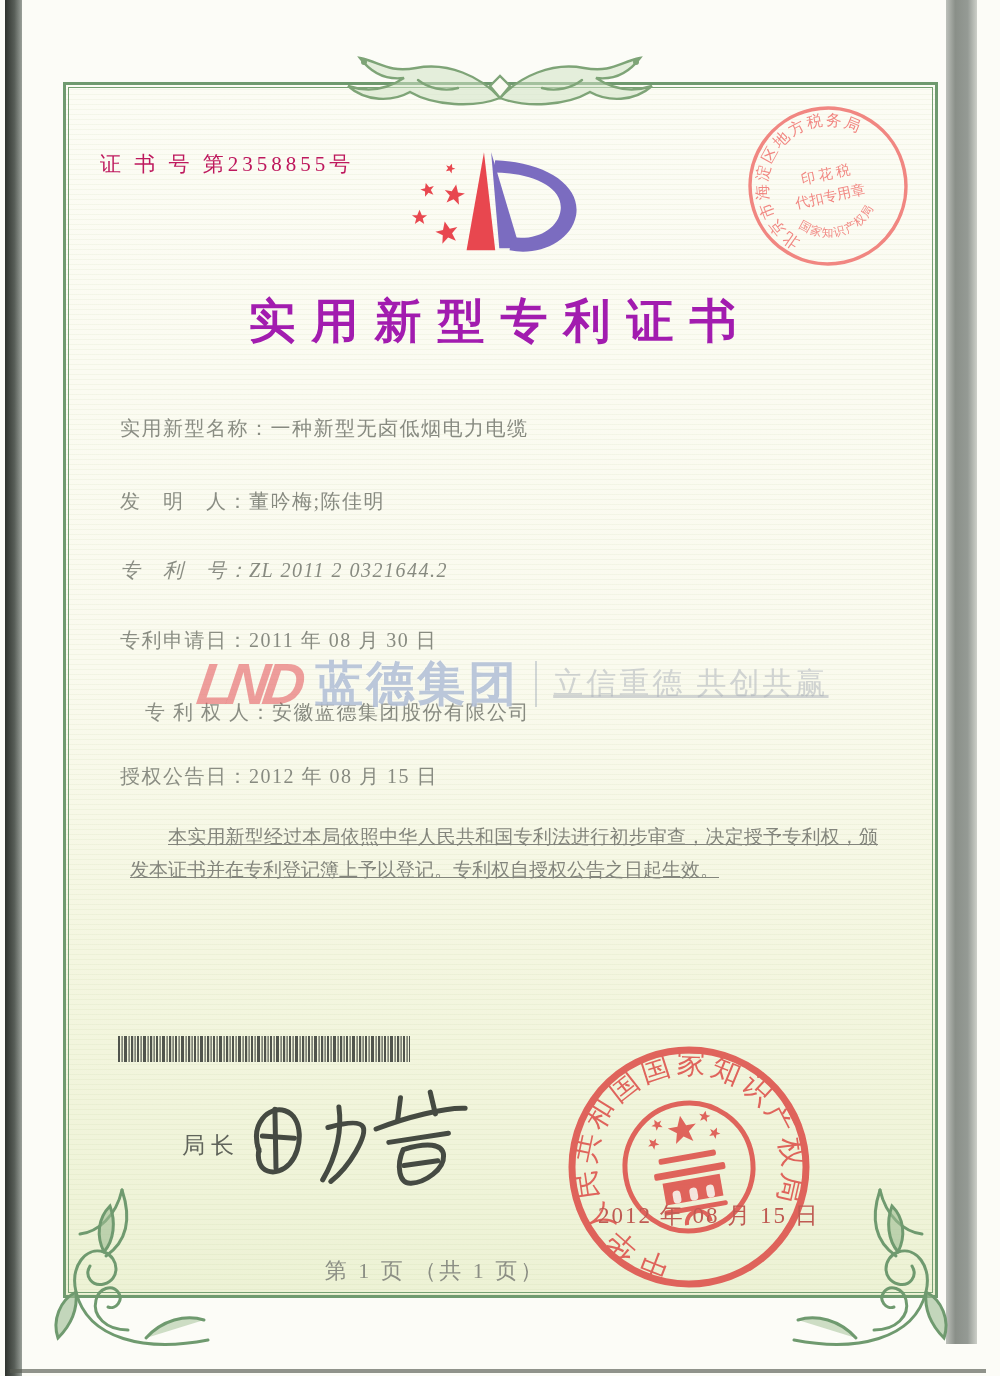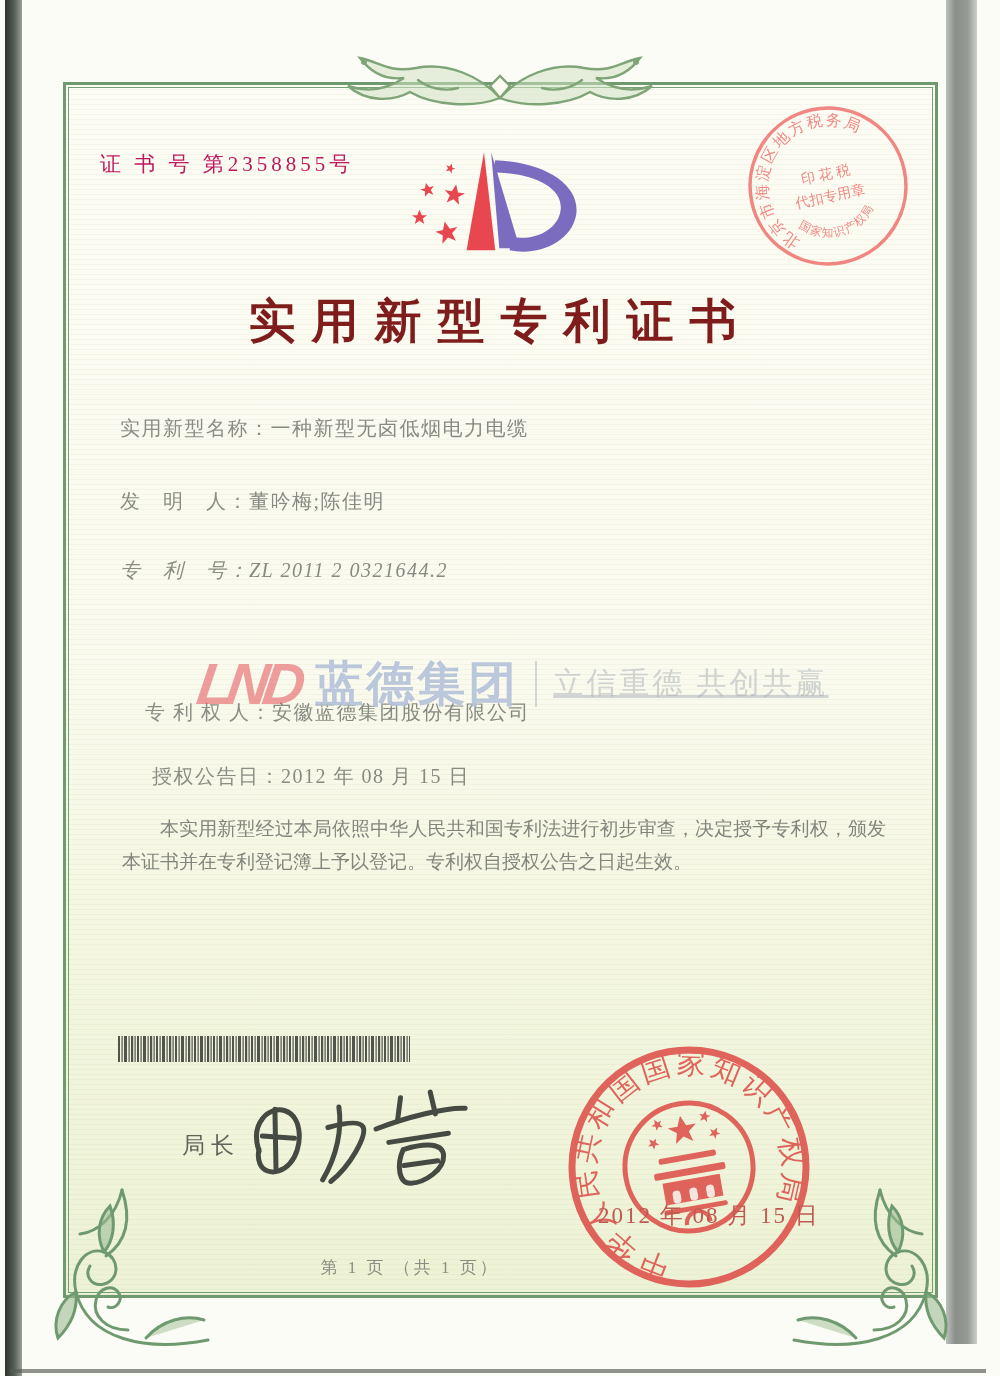--- a/index.html
+++ b/index.html
@@ -14,37 +14,37 @@
   
   .frame{position:absolute;left:63px;top:82px;width:875px;height:1216px;
         border:3px solid #6f9a6f;box-sizing:border-box;
         background:
           repeating-linear-gradient(0deg, rgba(150,180,110,.08) 0 1px, rgba(0,0,0,0) 1px 5px),
           linear-gradient(180deg,#fcfcf4 0%,#fafaee 48%,#f4f6e0 72%,#edf2d5 100%);}
   .frame::after{content:"";position:absolute;inset:2px;border:1px solid #76a073;pointer-events:none;}
   .abs{position:absolute;}
   .cert-no{left:100px;top:150px;font-size:21px;letter-spacing:4px;color:#be185d;}
   .title{left:63px;top:290px;width:875px;text-align:center;font-size:47px;font-weight:600;
-         letter-spacing:16px;color:#7f1d1d;}
+         letter-spacing:16px;color:#a21caf;}
   .field{left:120px;font-size:20px;color:#878a80;letter-spacing:1.5px;white-space:nowrap;}
   .field .lab{color:#8a8d83;}
   .body-text{left:118px;top:808px;width:772px;font-size:19px;line-height:33px;color:#83857c;
          text-align:justify;}
-  .body-text p{margin:4px;text-indent:2em;}
+  .body-text p{margin:12px;text-indent:2em;text-decoration:underline;}
   .watermark{left:198px;top:650px;display:flex;align-items:center;gap:16px;z-index:6;pointer-events:none;}
   .wm-lnd{font-family:"Liberation Sans","DejaVu Sans",sans-serif;font-style:italic;font-weight:900;
          font-size:58px;letter-spacing:-6px;color:rgba(228,80,88,.55);transform:skewX(-8deg);}
   .wm-cn{font-family:"Liberation Sans","DejaVu Sans",sans-serif;font-weight:700;font-size:48px;
          letter-spacing:3px;color:rgba(120,143,183,.5);text-shadow:0 0 2px rgba(255,255,255,.9);}
   .wm-div{width:2px;height:46px;background:rgba(160,170,185,.45);}
   .wm-slogan{font-family:"Liberation Sans","DejaVu Sans",sans-serif;font-size:30px;letter-spacing:3px;
          color:rgba(168,173,183,.5);text-decoration:underline;}
   .signoff-title{left:182px;top:1130px;font-size:23px;color:#60645b;letter-spacing:6px;text-align:center;}
   .seal-date{left:598px;top:1200px;font-size:23px;color:#bf5a52;letter-spacing:2px;z-index:8;}
-  .footer{left:63px;top:1256px;width:694px;text-align:center;font-size:17px;color:#8b8e84;letter-spacing:3px;}
+  .footer{left:63px;top:1256px;width:694px;text-align:center;font-size:22px;color:#8b8e84;letter-spacing:3px;padding-left:25px;}
   .stamp-tax{left:742px;top:100px;transform:rotate(-12deg);opacity:.8;z-index:4;}
   .seal-main{left:560px;top:1038px;transform:rotate(-10deg);opacity:.85;z-index:7;}
   svg text{font-family:"Liberation Serif","DejaVu Serif",serif;}
 </style>
 </head>
 <body>
 
 <div class="page">
 
   <div class="spine-left abs" style="z-index:9;"></div>
@@ -128,24 +128,27 @@
 
   <div class="field abs" style="top:415px;">
     <span class="lab">实用新型名称：</span><span>一种新型无卤低烟电力电缆</span>
   </div>
   <div class="field abs" style="top:488px;">
     <span class="lab">发　明　人：</span><span>董吟梅;陈佳明</span>
   </div>
   <div class="field abs" style="top:557px;font-style:italic;">
     <span class="lab">专　利　号：</span><span>ZL 2011 2 0321644.2</span>
   </div>
+  <div class="field abs" style="top:627px;">
+    <span class="lab">专利申请日：</span><span>2011 年 08 月 30 日</span>
+  </div>
   <div class="field abs" style="top:699px;margin-left:25px;">
     <span class="lab">专 利 权 人：</span><span>安徽蓝德集团股份有限公司</span>
   </div>
-  <div class="field abs" style="top:763px;margin-left:32px;">
+  <div class="field abs" style="top:763px;">
     <span class="lab">授权公告日：</span><span>2012 年 08 月 15 日</span>
   </div>
 
   <div class="watermark abs">
     <span class="wm-lnd">LND</span>
     <span class="wm-cn">蓝德集团</span>
     <span class="wm-div"></span>
     <span class="wm-slogan">立信重德 共创共赢</span>
   </div>
 

